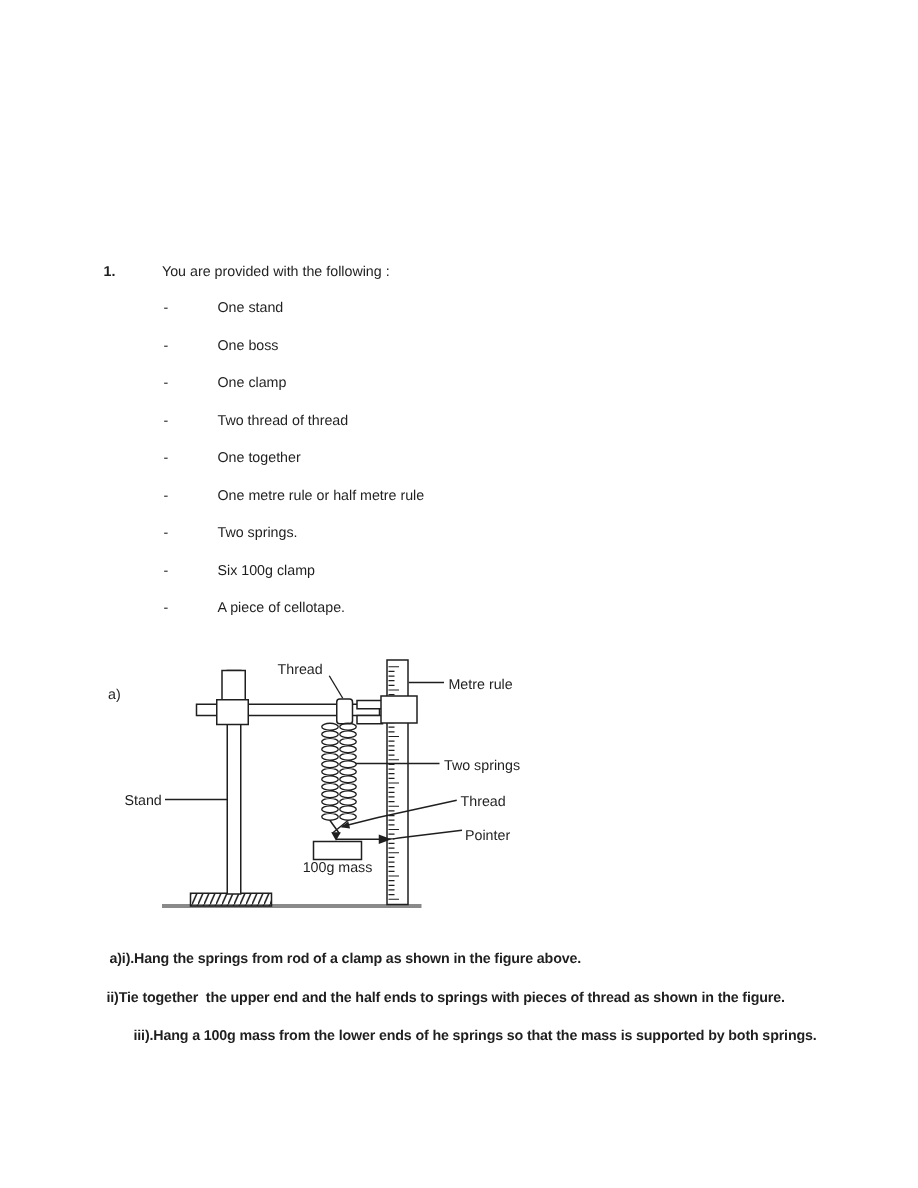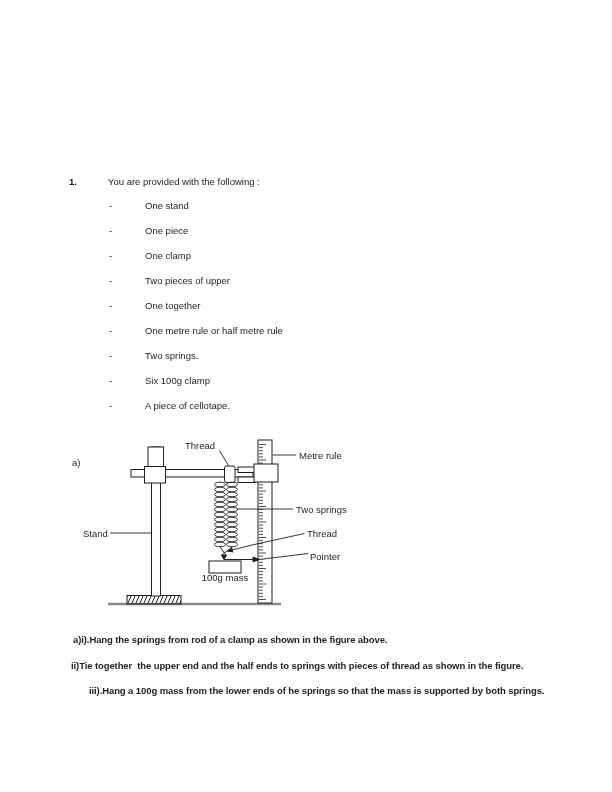--- a/index.html
+++ b/index.html
@@ -17,27 +17,27 @@
 </head>
 <body>
 
 <span class="abs qnum" style="left:69px;top:176px">1.</span>
 <span class="abs" style="left:108px;top:176px">You are provided with the following :</span>
 
 <span class="abs" style="left:109px;top:200px">-</span>
 <span class="abs" style="left:145px;top:200px">One stand</span>
 
 <span class="abs" style="left:109px;top:225px">-</span>
-<span class="abs" style="left:145px;top:225px">One piece</span>
+<span class="abs" style="left:145px;top:225px">One boss</span>
 
 <span class="abs" style="left:109px;top:250px">-</span>
 <span class="abs" style="left:145px;top:250px">One clamp</span>
 
 <span class="abs" style="left:109px;top:275px">-</span>
-<span class="abs" style="left:145px;top:275px">Two pieces of upper</span>
+<span class="abs" style="left:145px;top:275px">Two thread of thread</span>
 
 <span class="abs" style="left:109px;top:300px">-</span>
 <span class="abs" style="left:145px;top:300px">One together</span>
 
 <span class="abs" style="left:109px;top:325px">-</span>
 <span class="abs" style="left:145px;top:325px">One metre rule or half metre rule</span>
 
 <span class="abs" style="left:109px;top:350px">-</span>
 <span class="abs" style="left:145px;top:350px">Two springs.</span>
 

